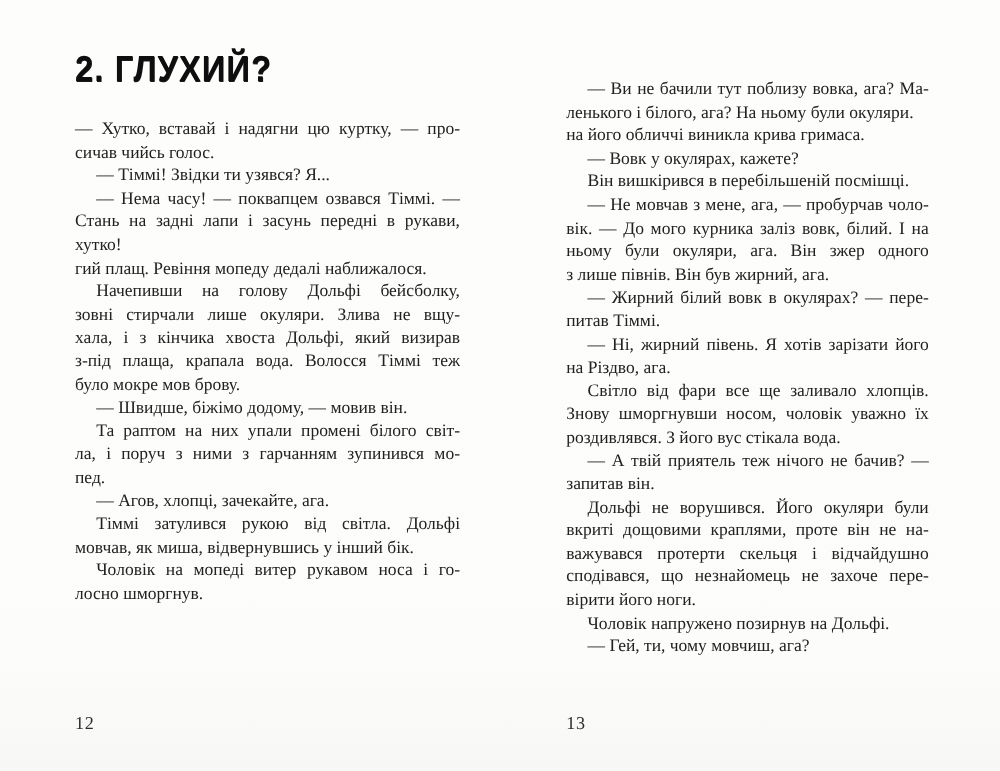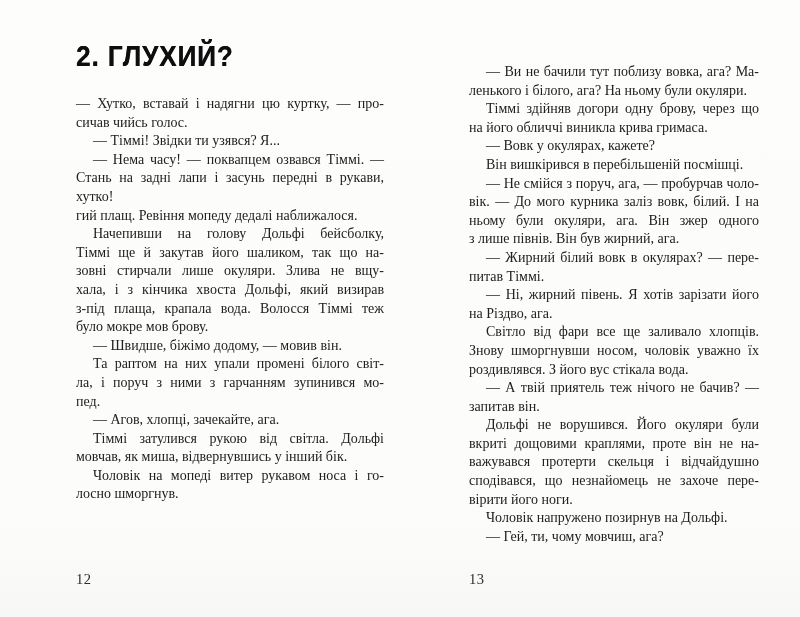--- a/index.html
+++ b/index.html
@@ -13,21 +13,20 @@
     height: 617px;
     background: linear-gradient(180deg, #fdfdfc 0%, #fcfcfb 85%, #f7f7f5 100%);
     font-family: "Liberation Serif", serif;
     color: #212121;
     overflow: hidden;
   }
   .page {
     position: absolute;
     top: 0;
     height: 553px;
-    margin-left: 16px;
   }
   .page.left  { left: 60px;  width: 308px; }
   .page.right { left: 453px; width: 290px; }
 
   .chapter {
     position: absolute;
     top: 40px;
     left: 0;
     margin: 0;
     font-family: "Liberation Sans", sans-serif;
@@ -76,21 +75,20 @@
     <h1 class="chapter">2. ГЛУХИЙ?</h1>
     <div class="body">
         <div class="line">— Хутко, вставай і надягни цю куртку, — про-</div>
         <div class="line end">сичав чийсь голос.</div>
         <div class="line end ind">— Тіммі! Звідки ти узявся? Я...</div>
         <div class="line ind">— Нема часу! — поквапцем озвався Тіммі. —</div>
         <div class="line">Стань на задні лапи і засунь передні в рукави,</div>
         <div class="line end">хутко!</div>
         <div class="line end">гий плащ. Ревіння мопеду дедалі наближалося.</div>
         <div class="line ind">Начепивши на голову Дольфі бейсболку,</div>
-        <div class="line">Тіммі ще й закутав його шаликом, так що на-</div>
         <div class="line">зовні стирчали лише окуляри. Злива не вщу-</div>
         <div class="line">хала, і з кінчика хвоста Дольфі, який визирав</div>
         <div class="line">з-під плаща, крапала вода. Волосся Тіммі теж</div>
         <div class="line end">було мокре мов брову.</div>
         <div class="line end ind">— Швидше, біжімо додому, — мовив він.</div>
         <div class="line ind">Та раптом на них упали промені білого світ-</div>
         <div class="line">ла, і поруч з ними з гарчанням зупинився мо-</div>
         <div class="line end">пед.</div>
         <div class="line end ind">— Агов, хлопці, зачекайте, ага.</div>
         <div class="line ind">Тіммі затулився рукою від світла. Дольфі</div>
@@ -98,25 +96,24 @@
         <div class="line ind">Чоловік на мопеді витер рукавом носа і го-</div>
         <div class="line end">лосно шморгнув.</div>
       </div>
     <div class="pagenum">12</div>
   </section>
 
   <section class="page right">
     <div class="body">
         <div class="line ind">— Ви не бачили тут поблизу вовка, ага? Ма-</div>
         <div class="line end">ленького і білого, ага? На ньому були окуляри.</div>
-        <div class="line ind">Тіммі здійняв догори одну брову, через що</div>
         <div class="line end">на його обличчі виникла крива гримаса.</div>
         <div class="line end ind">— Вовк у окулярах, кажете?</div>
         <div class="line end ind">Він вишкірився в перебільшеній посмішці.</div>
-        <div class="line ind">— Не смійся з поруч, ага, — пробурчав чоло-</div>
+        <div class="line ind">— Не мовчав з мене, ага, — пробурчав чоло-</div>
         <div class="line">вік. — До мого курника заліз вовк, білий. І на</div>
         <div class="line">ньому були окуляри, ага. Він зжер одного</div>
         <div class="line end">з лише півнів. Він був жирний, ага.</div>
         <div class="line ind">— Жирний білий вовк в окулярах? — пере-</div>
         <div class="line end">питав Тіммі.</div>
         <div class="line ind">— Ні, жирний півень. Я хотів зарізати його</div>
         <div class="line end">на Різдво, ага.</div>
         <div class="line ind">Світло від фари все ще заливало хлопців.</div>
         <div class="line">Знову шморгнувши носом, чоловік уважно їх</div>
         <div class="line end">роздивлявся. З його вус стікала вода.</div>

